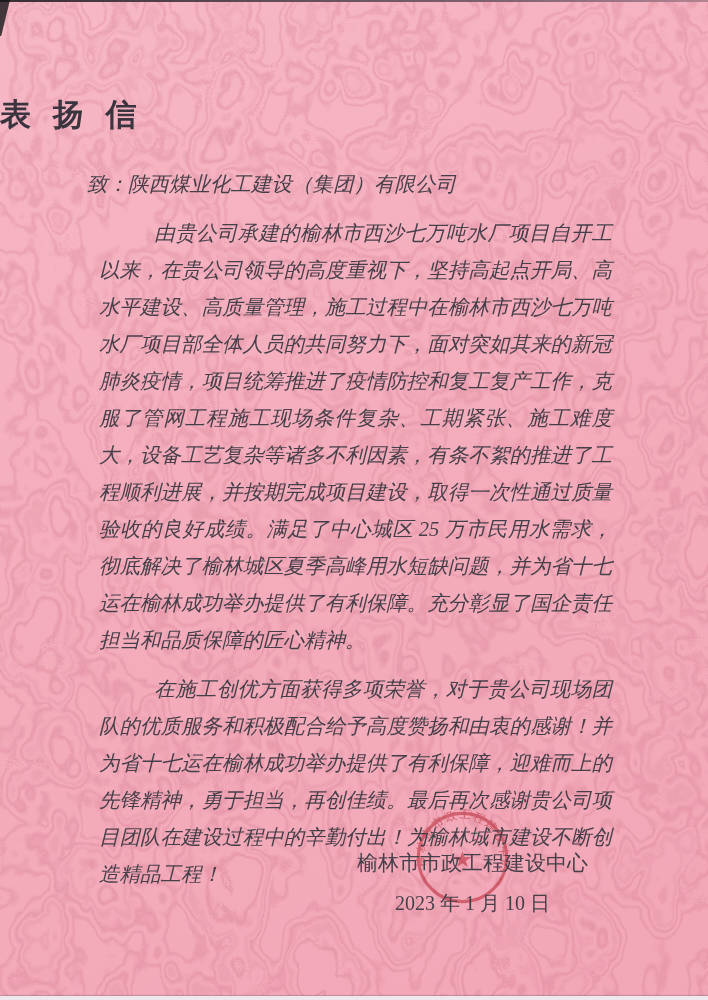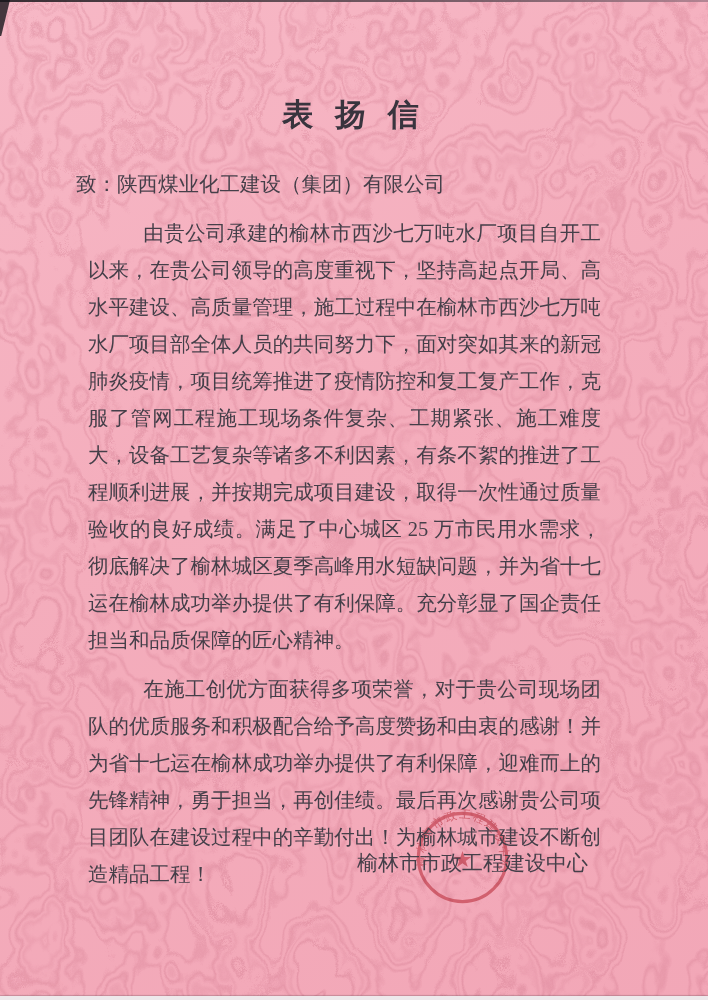--- a/index.html
+++ b/index.html
@@ -36,36 +36,37 @@
   }
   .edge-bottom {
     position: absolute; bottom: 0; left: 0; width: 100%; height: 4px;
     background: #eee9ec;
     box-shadow: 0 -1px 1px rgba(120,80,95,.35);
   }
 
   .title {
     position: absolute;
     top: 94px; left: 0; width: 100%;
-    text-align: center;
+    text-align: left;
     font-size: 31px;
     font-weight: bold;
     letter-spacing: 7px;
     color: var(--ink-dark);
     z-index: 2;
   }
 
   .body-block {
     position: absolute;
-    left: 76px; top: 166px; width: 537px;
+    left: 87px; top: 166px; width: 537px;
     font-size: 20.5px;
     line-height: 37px;
     color: var(--ink);
     text-align: justify;
     z-index: 2;
+    font-style: italic;
   }
   .salutation { text-indent: 0; }
   .para { margin: 12px; text-indent: 2.7em; }
 
   .sign-block {
     position: absolute;
     left: 350px; top: 845px; width: 245px;
     text-align: center;
     color: var(--ink);
     z-index: 2;
@@ -122,15 +123,16 @@
     <circle cx="50" cy="50" r="45.5" fill="none" stroke="currentColor" stroke-width="3.2"></circle>
     <path id="sealArc" d="M 13 61 A 39 39 0 1 1 87 61" fill="none"></path>
     <text font-size="12" fill="currentColor" letter-spacing="1.6">
       <textPath href="#sealArc" startOffset="2">榆林市市政工程建设中心</textPath>
     </text>
     <text x="50" y="60" text-anchor="middle" font-size="23" fill="currentColor">★</text>
   </svg>
 
   <div class="sign-block">
     <div class="sign-name">榆林市市政工程建设中心</div>
+    <div class="sign-date">2023 年 1 月 10 日</div>
   </div>
 
 </div>
 
 </body></html>

